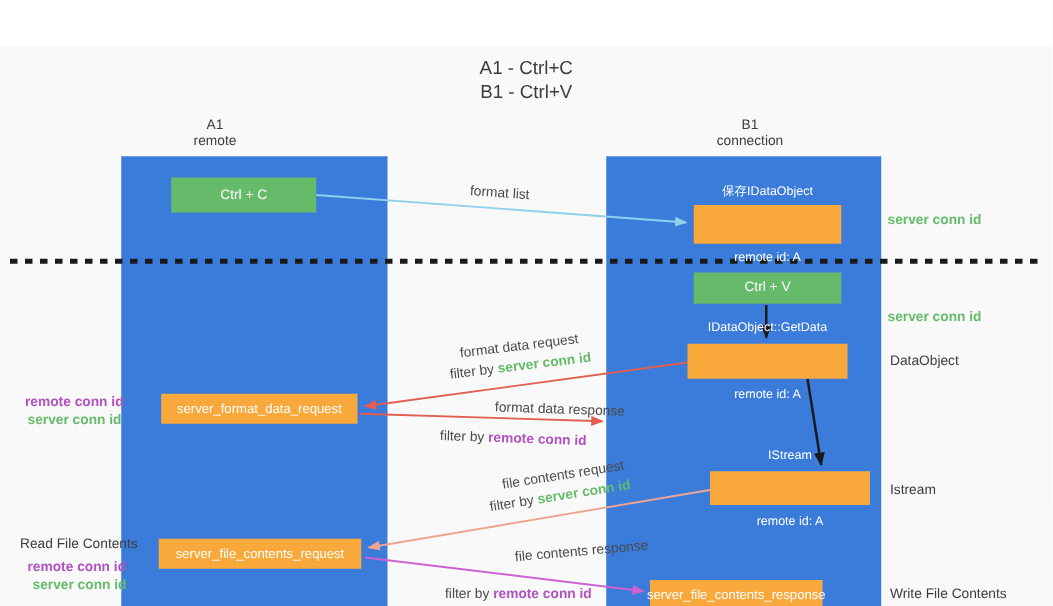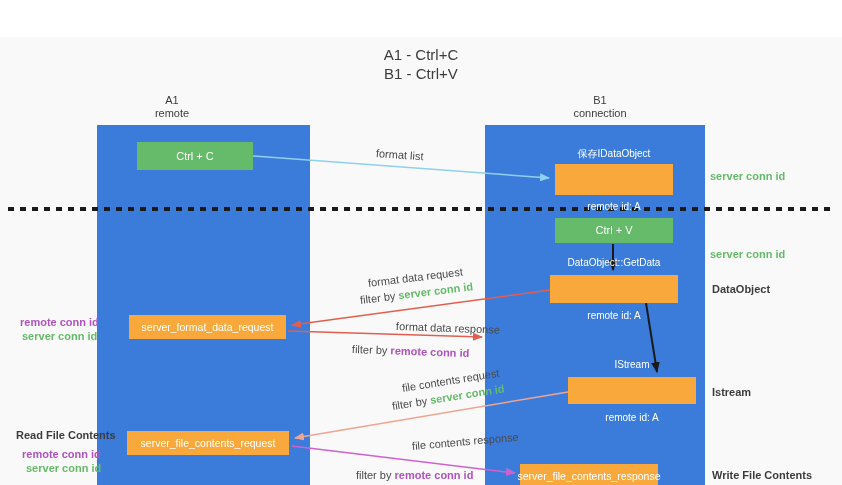--- a/index.html
+++ b/index.html
@@ -27,21 +27,21 @@
     position:absolute;display:flex;flex-direction:column;align-items:center;justify-content:center;
     color:#ffffff;text-align:center;border-radius:0;line-height:13px;
   }
   .node.green{background:#66bb6a;font-size:11px;}
   .node.orange{background:#f9a93c;font-size:10px;gap:40px;}
   .node.wide{font-size:10.5px;align-items:center;}
   .lbl{
     position:absolute;font-size:11px;color:#4a4a4a;white-space:nowrap;transform-origin:left center;
   }
   .side{
-    position:absolute;font-size:11px;color:#3c3c3c;white-space:nowrap;font-weight:bold;
+    position:absolute;font-size:11px;color:#3c3c3c;white-space:nowrap;
   }
   .green-t{color:#66bb6a;font-weight:bold;}
   .purple-t{color:#b052c0;font-weight:bold;}
 </style>
 </head>
 <body>
 
 <div class="canvas">
 
   <div class="title">
@@ -98,21 +98,21 @@
   <div class="node orange" style="left:555px;top:127px;width:118px;height:31px">
     <span>保存IDataObject</span>
     <span>remote id: A</span>
   </div>
 
   <div class="node green" style="left:555px;top:181px;width:118px;height:25px">
     <span>Ctrl + V</span>
   </div>
 
   <div class="node orange" style="left:550px;top:238px;width:128px;height:28px">
-    <span>DataObject::GetData</span>
+    <span>IDataObject::GetData</span>
     <span>remote id: A</span>
   </div>
 
   <div class="node orange wide" style="left:129px;top:278px;width:157px;height:24px">
     <span>server_format_data_request</span>
   </div>
 
 
   <div class="node orange" style="left:568px;top:340px;width:128px;height:27px">
     <span>IStream</span>

